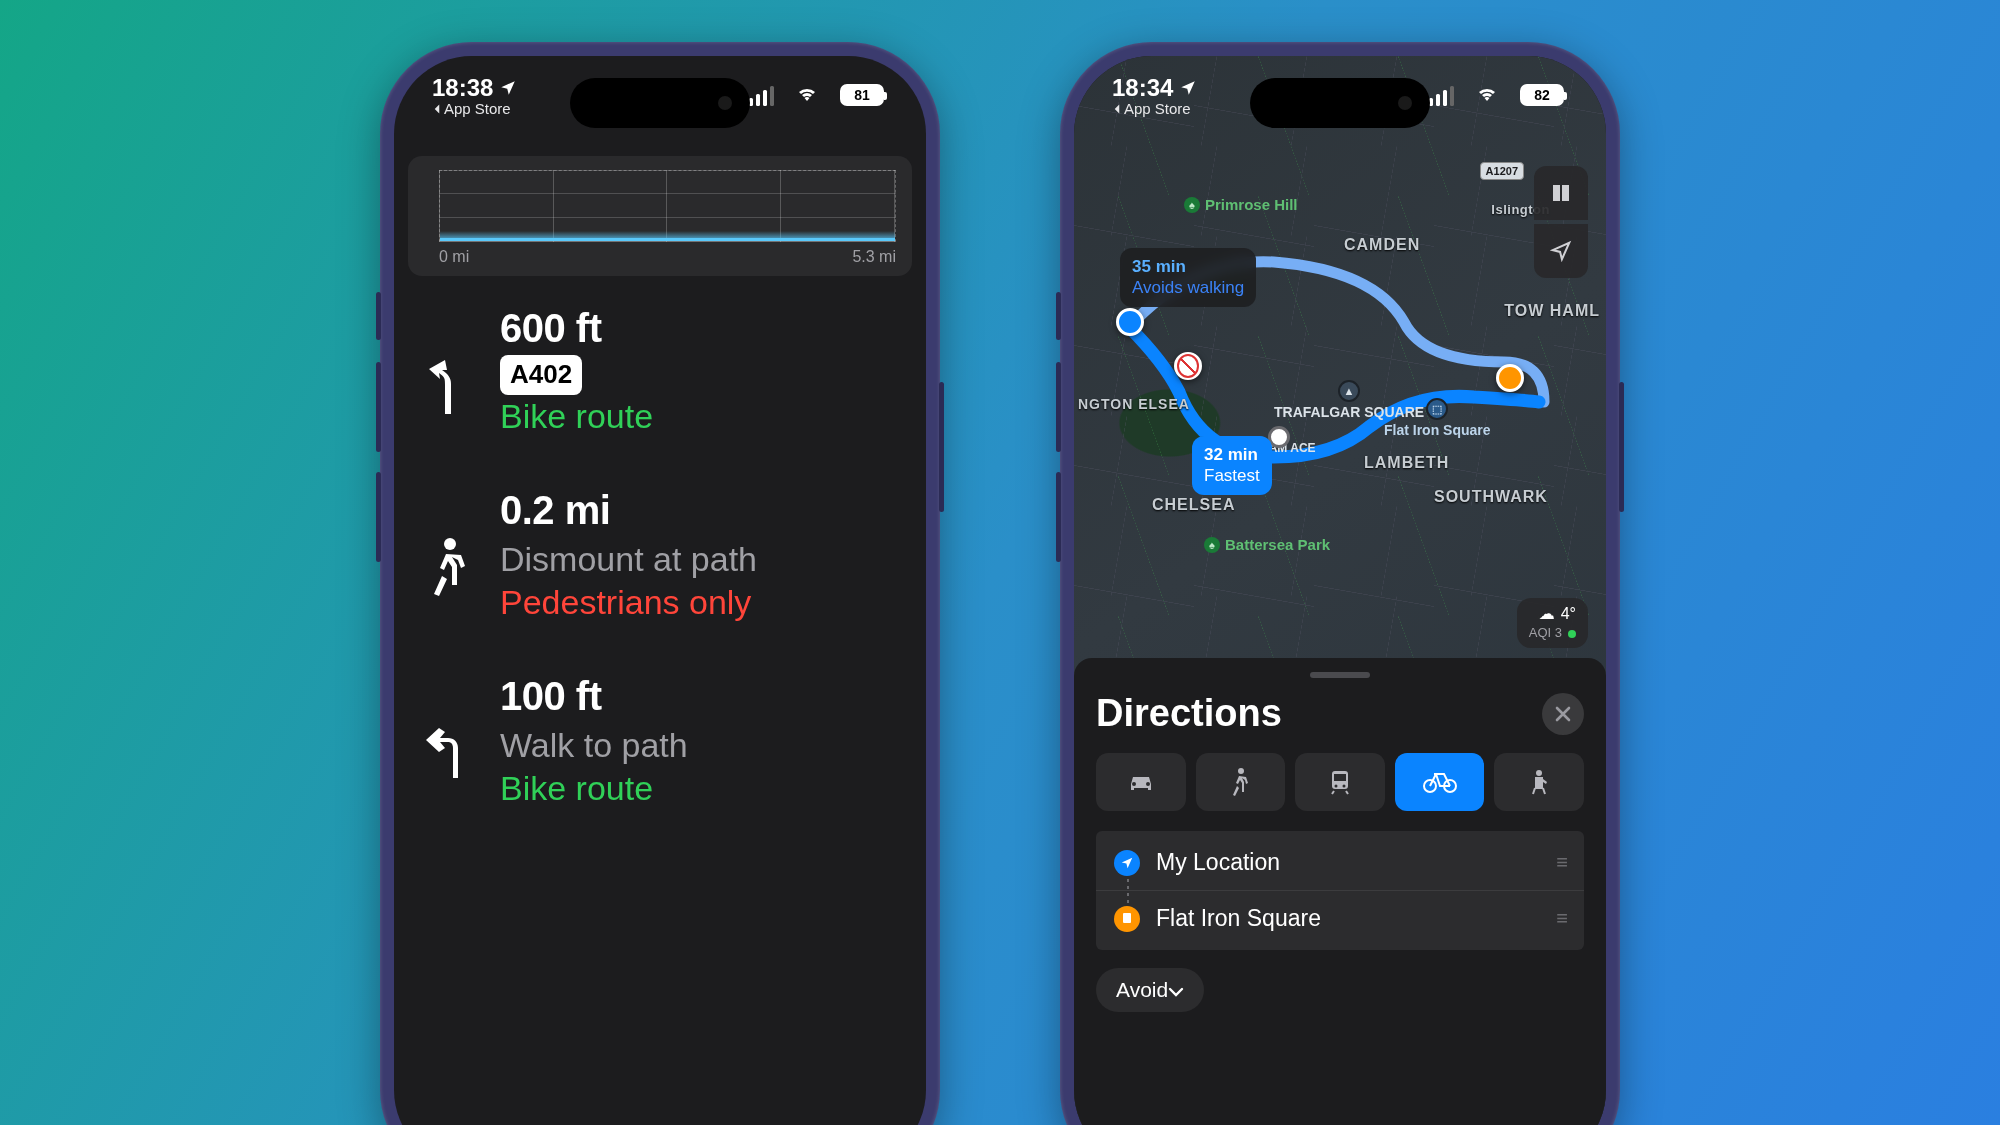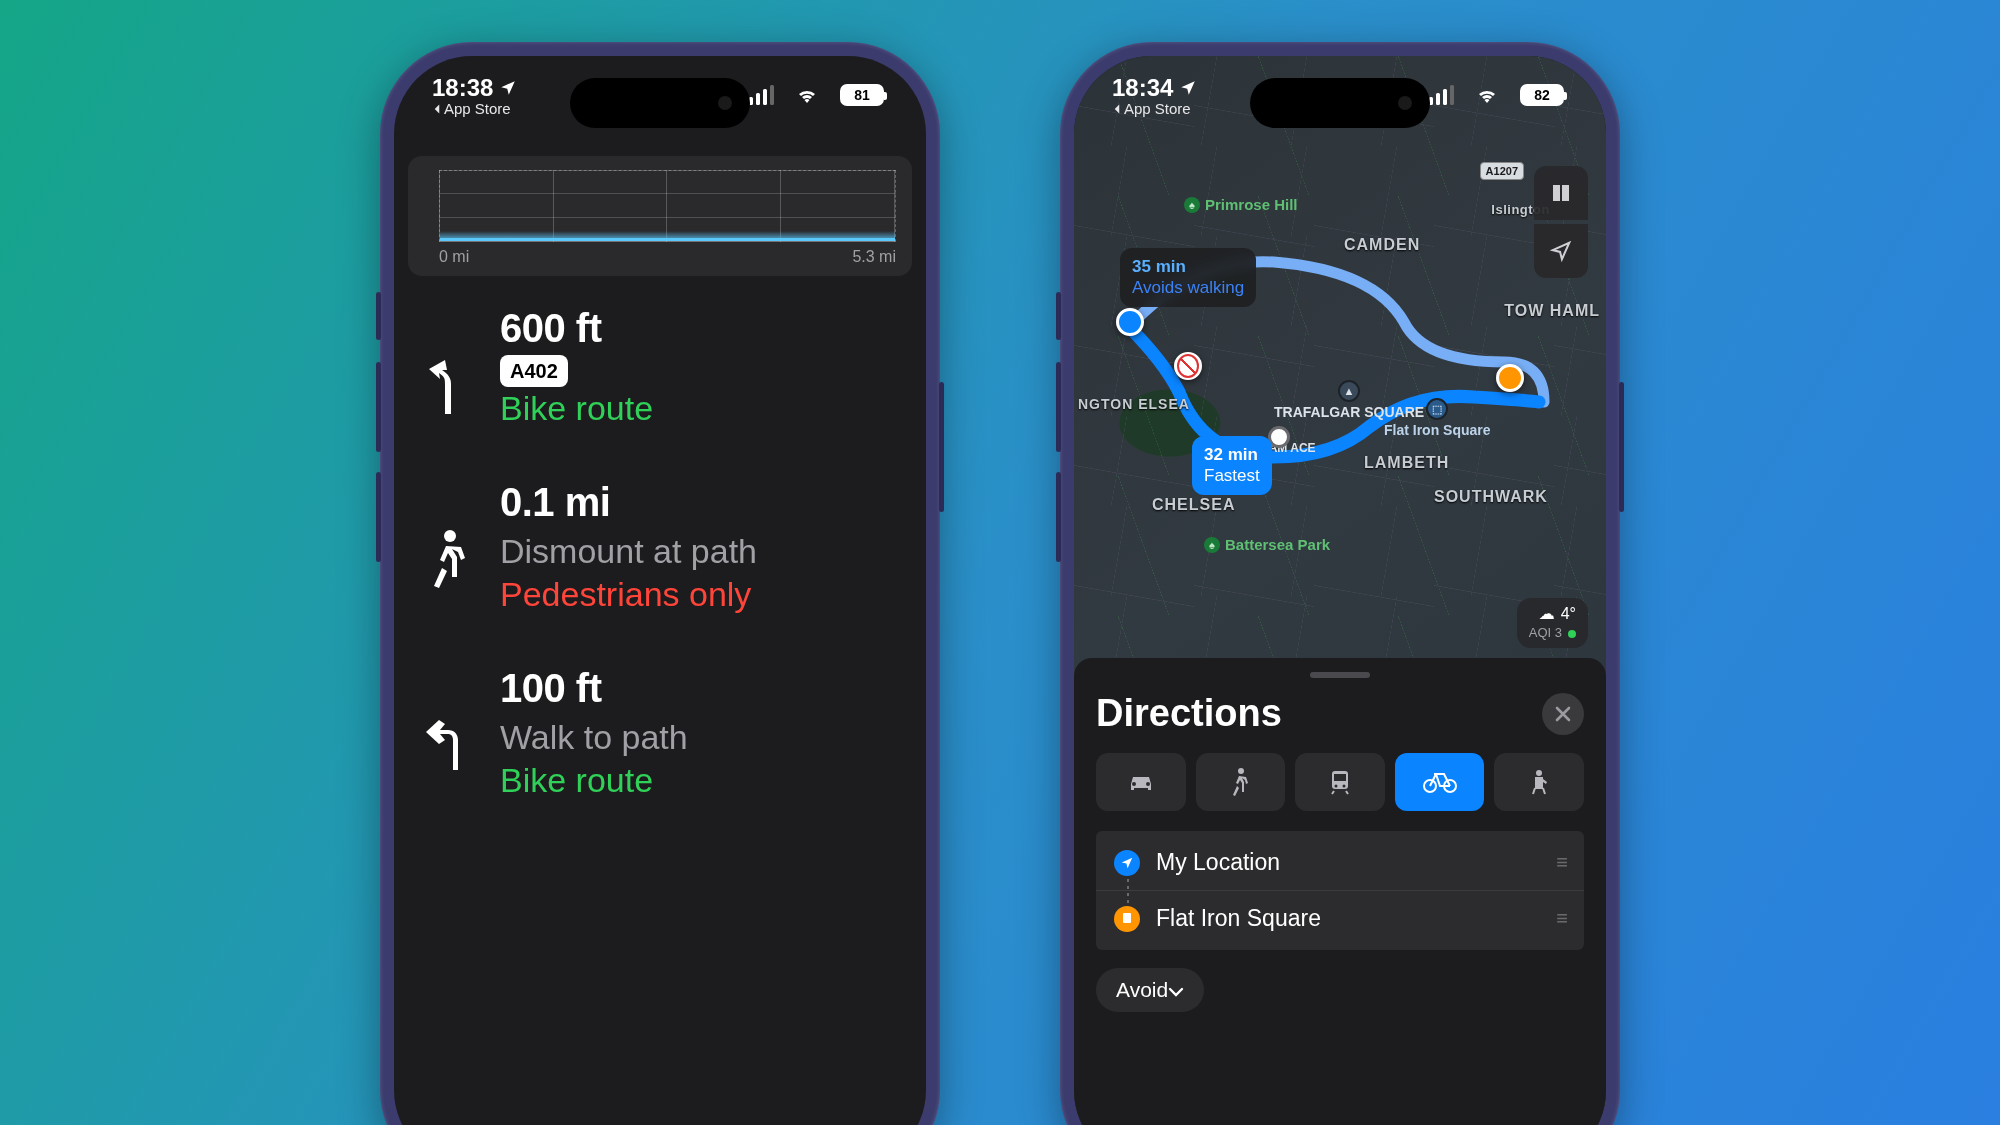--- a/index.html
+++ b/index.html
@@ -77,21 +77,21 @@
     height: 90px;
     display: flex; justify-content: space-between; align-items: flex-start;
     padding: 18px 42px 0 38px;
     font-size: 24px; font-weight: 600;
     z-index: 40;
   }
   .status-left { display:flex; flex-direction:column; gap:0px; }
   .status-time { display:flex; align-items:center; gap:6px; font-size:24px; }
   .nav-arrow { display:inline-block; }
   .back-app { font-size: 15px; color: #e8e8ea; font-weight:400; display:flex; align-items:center; gap:2px; margin-top:-2px;}
-  .status-right { display:flex; align-items:center; gap:21px; padding-top:10px;}
+  .status-right { display:flex; gap:21px; padding-top:10px;}
   .signal-bars { display:flex; align-items:flex-end; gap:2.5px; }
   .signal-bars span { width:4.5px; background:#fff; border-radius:1.5px; }
   .signal-bars span:nth-child(1){height:8px;} .signal-bars span:nth-child(2){height:12px;}
   .signal-bars span:nth-child(3){height:16px;} .signal-bars span:nth-child(4){height:20px; background:#666;}
   .battery { display:flex; align-items:center; gap:2px;}
   .battery-body{ width:44px; height:22px; border:2px solid #fff; border-radius:7px; position:relative; background:#fff;}
   .battery-body::after{content:""; position:absolute; right:-5px; top:6px; width:3px; height:8px; background:#fff; border-radius:0 2px 2px 0;}
   .battery-fill{ position:absolute; inset:0; display:flex; align-items:center; justify-content:center; font-size:14px; font-weight:700; color:#000;}
 
   
@@ -117,21 +117,21 @@
   .elev-fill::before{
     content:""; position:absolute; left:0; right:0; bottom:0; height:3px; background:var(--light-blue);
   }
   .elev-labels{ display:flex; justify-content:space-between; font-size:16px; color:var(--text-secondary); margin-top:6px;}
   .steps { padding: 30px 26px 0 26px; }
   .step { display:flex; gap:24px; margin-bottom:52px; }
   .step-icon { width:56px; display:flex; align-items:flex-start; justify-content:center; padding-top:48px;}
   .step-body { flex:1; }
   .step-dist { font-size:40px; font-weight:700; letter-spacing:-.5px; margin-bottom:4px;}
   .step-line { font-size:34px; color:var(--text-secondary); line-height:1.3; display:flex; align-items:center; gap:14px; flex-wrap:wrap;}
-  .road-badge { background:#fff; color:#000; font-weight:700; font-size:20px; padding:3px 10px; border-radius:8px; }
+  .road-badge { background:#fff; color:#000; font-weight:700; font-size:26px; padding:3px 10px; border-radius:8px; }
   .step-sub  { font-size:34px; font-weight:500; margin-top:2px;}
   .c-green { color: var(--green); }
   .c-red   { color: var(--red); }
 
   
   .p2-content { height:100%; position:relative; }
   .map-area {
     position:absolute; inset:0; bottom:0;
     background:
       radial-gradient(circle at 30% 40%, rgba(10,132,255,.0) 60%, transparent 61%),
@@ -300,21 +300,21 @@
         </div>
 
         <div class="step">
           <div class="step-icon">
             <svg width="40" height="64" viewBox="0 0 40 64" fill="#fff">
                 <circle cx="22" cy="8" r="6"></circle>
                 <path d="M18 18l-6 14 4 2 4-9 4 6v18h5V29l-5-8 6 3 3 8 4-2-4-11-15-1zM14 40l-8 18 5 2 8-17-5-3z"></path>
               </svg>
           </div>
           <div class="step-body">
-            <div class="step-dist">0.1 mi</div>
+            <div class="step-dist">0.2 mi</div>
             <div class="step-line">
                 <span>Dismount at path</span>
               </div>
             <div class="step-sub c-red">Pedestrians only</div>
           </div>
         </div>
 
         <div class="step">
           <div class="step-icon">
             <svg width="48" height="58" viewBox="0 0 48 58" fill="#fff">

